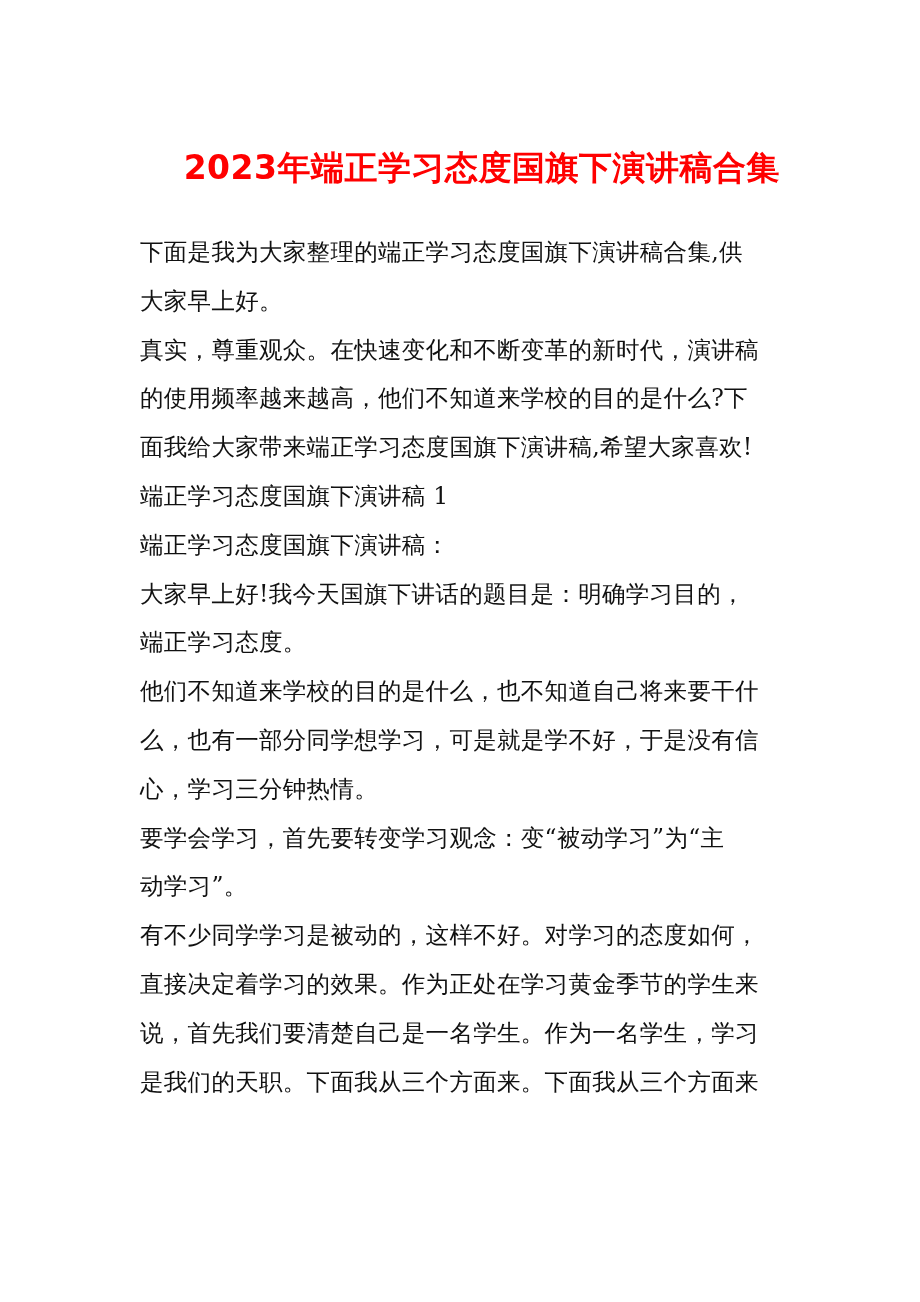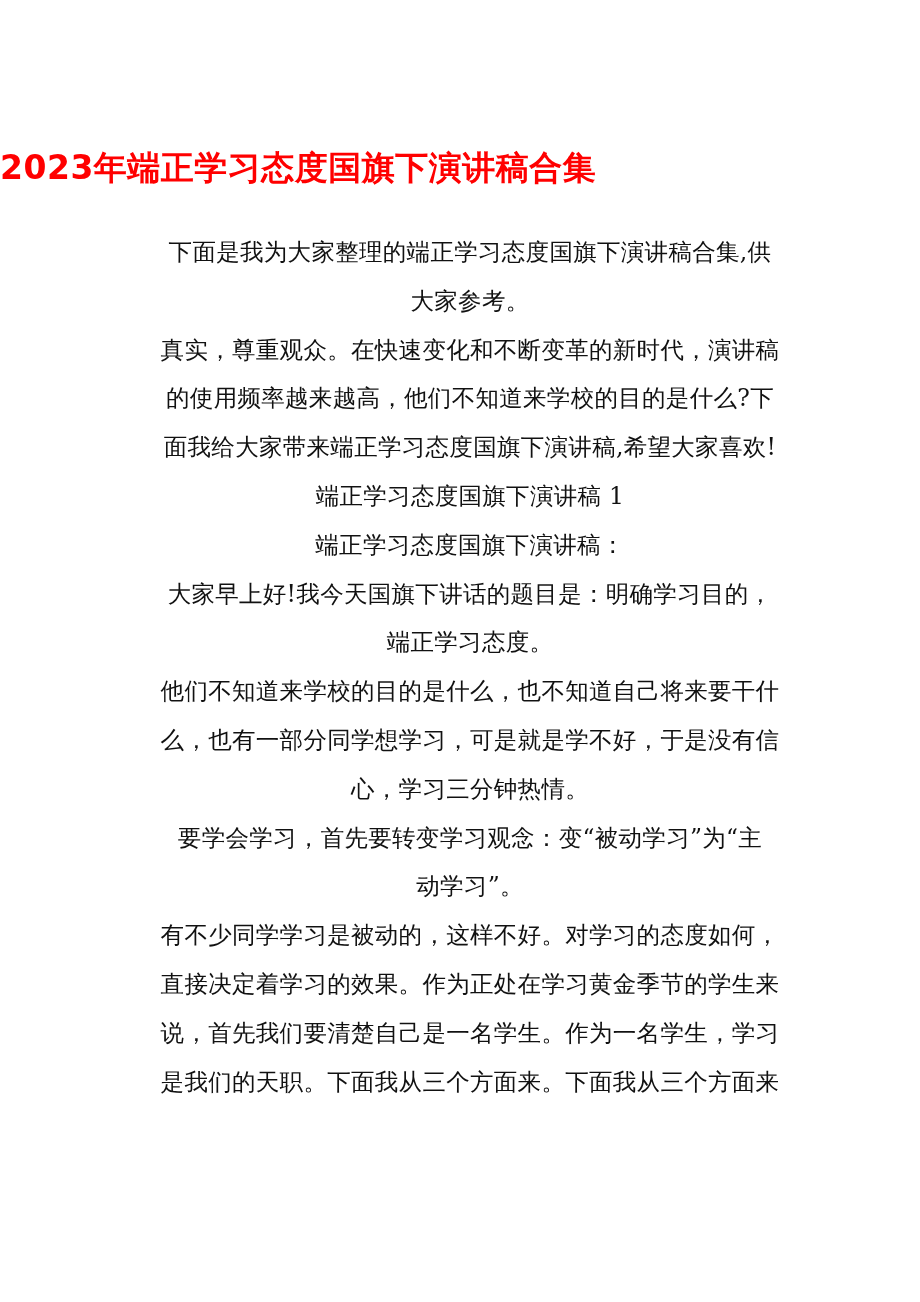--- a/index.html
+++ b/index.html
@@ -21,53 +21,52 @@
       top: 0;
       width: 920px;
       height: 1302px;
       background: #ffffff;
     }
     .title {
       position: absolute;
       left: 0;
       top: 146px;
       width: 780px;
-      text-align: left;
+      text-align: right;
       font-family: "DejaVu Sans", "Liberation Sans", sans-serif;
       font-weight: bold;
       font-size: 33px;
       line-height: 44px;
       color: #ff0000;
       letter-spacing: 0.5px;
     }
     .body-text {
       position: absolute;
       left: 140px;
       top: 228px;
       width: 660px;
     }
     .line {
       height: 48.8px;
       line-height: 48.8px;
       font-size: 23.5px;
       white-space: nowrap;
       letter-spacing: 0.3px;
       color: #111111;
-      text-align: center;
     }
   </style>
 </head>
 <body>
 
 <div class="page">
   <div class="title">2023年端正学习态度国旗下演讲稿合集</div>
 
   <div class="body-text">
     <div class="line">下面是我为大家整理的端正学习态度国旗下演讲稿合集,供</div>
-    <div class="line">大家参考。</div>
+    <div class="line">大家早上好。</div>
     <div class="line">真实，尊重观众。在快速变化和不断变革的新时代，演讲稿</div>
     <div class="line">的使用频率越来越高，他们不知道来学校的目的是什么?下</div>
     <div class="line">面我给大家带来端正学习态度国旗下演讲稿,希望大家喜欢!</div>
     <div class="line">端正学习态度国旗下演讲稿 1</div>
     <div class="line">端正学习态度国旗下演讲稿：</div>
     <div class="line">大家早上好!我今天国旗下讲话的题目是：明确学习目的，</div>
     <div class="line">端正学习态度。</div>
     <div class="line">他们不知道来学校的目的是什么，也不知道自己将来要干什</div>
     <div class="line">么，也有一部分同学想学习，可是就是学不好，于是没有信</div>
     <div class="line">心，学习三分钟热情。</div>

